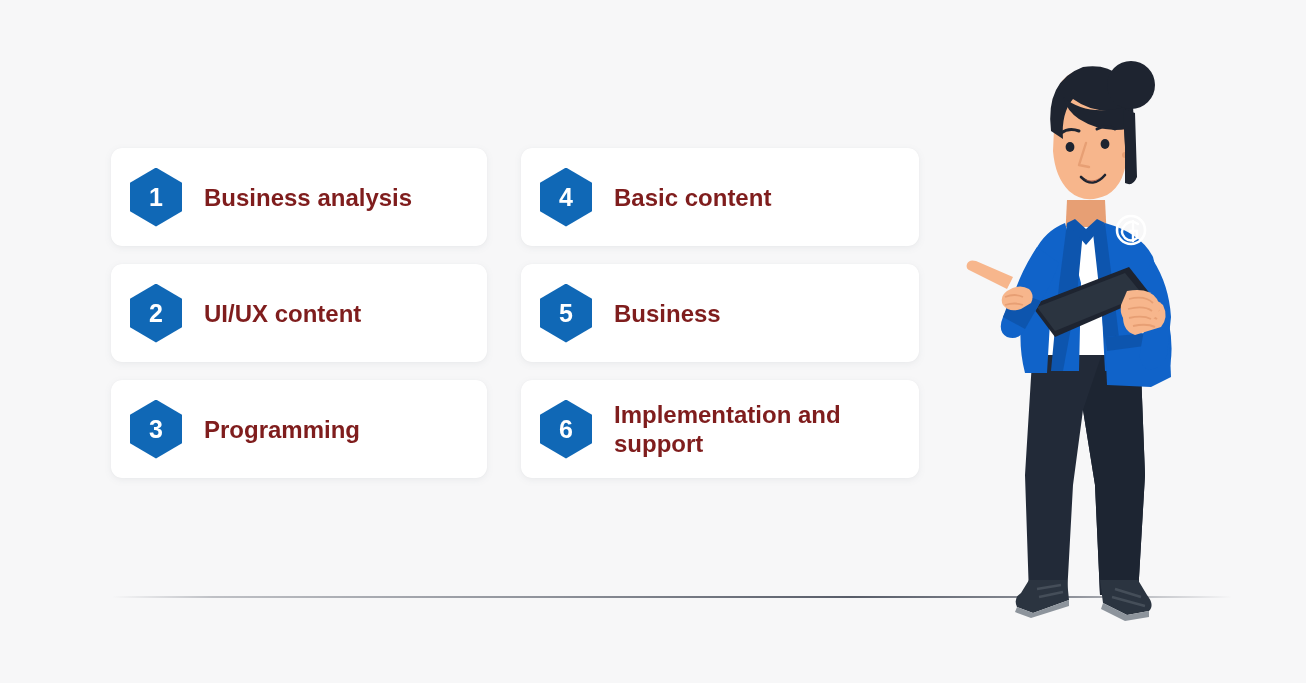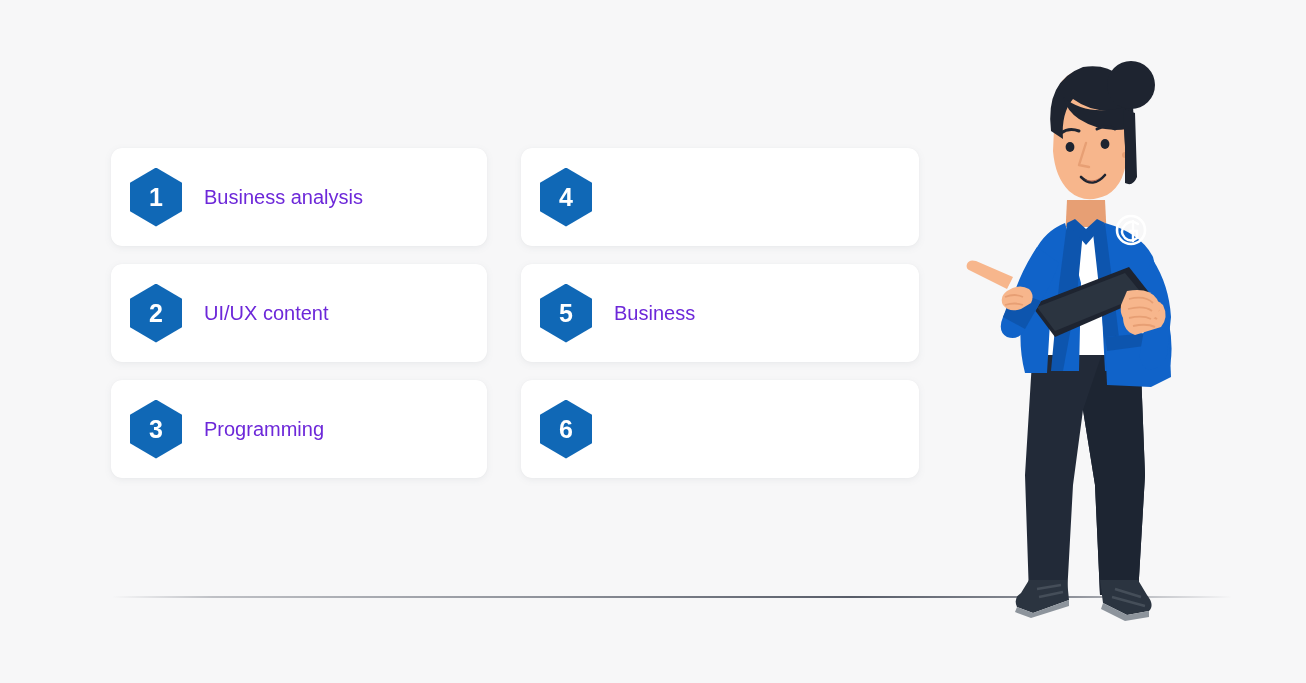--- a/index.html
+++ b/index.html
@@ -68,24 +68,24 @@
     position: relative;
     z-index: 2;
     color: #ffffff;
     font-size: 25px;
     font-weight: bold;
     line-height: 1;
     letter-spacing: 0px;
   }
 
   .step-label {
-    color: #6d28d9;
-    font-size: 20px;
+    color: #7f1d1d;
+    font-size: 24px;
     line-height: 29px;
-    font-weight: 400;
+    font-weight: 700;
     max-width: 300px;
   }
 
   
   .ground-line {
     position: absolute;
     left: 112px;
     top: 596px;
     width: 1120px;
     height: 2px;
@@ -121,20 +121,21 @@
         <span class="hex-number">1</span>
       </div>
       <div class="step-label">Business analysis</div>
     </div>
 
     <div class="step-card">
       <div class="hex-badge">
         <div class="hex-shape"></div>
         <span class="hex-number">4</span>
       </div>
+      <div class="step-label">Basic content</div>
     </div>
 
     <div class="step-card">
       <div class="hex-badge">
         <div class="hex-shape"></div>
         <span class="hex-number">2</span>
       </div>
       <div class="step-label">UI/UX content</div>
     </div>
 
@@ -152,20 +153,21 @@
         <span class="hex-number">3</span>
       </div>
       <div class="step-label">Programming</div>
     </div>
 
     <div class="step-card">
       <div class="hex-badge">
         <div class="hex-shape"></div>
         <span class="hex-number">6</span>
       </div>
+      <div class="step-label">Implementation and support</div>
     </div>
 
   </div>
 
   <div class="ground-line"></div>
 
   <div class="illustration">
     <svg viewBox="0 0 280 570" xmlns="http://www.w3.org/2000/svg">
 
       <path d="M78 290 L185 290 L190 420 L183 540 L145 540 L140 430 L128 355 L118 430 L112 540 L74 540 L70 420 Z" fill="#222a38"></path>

